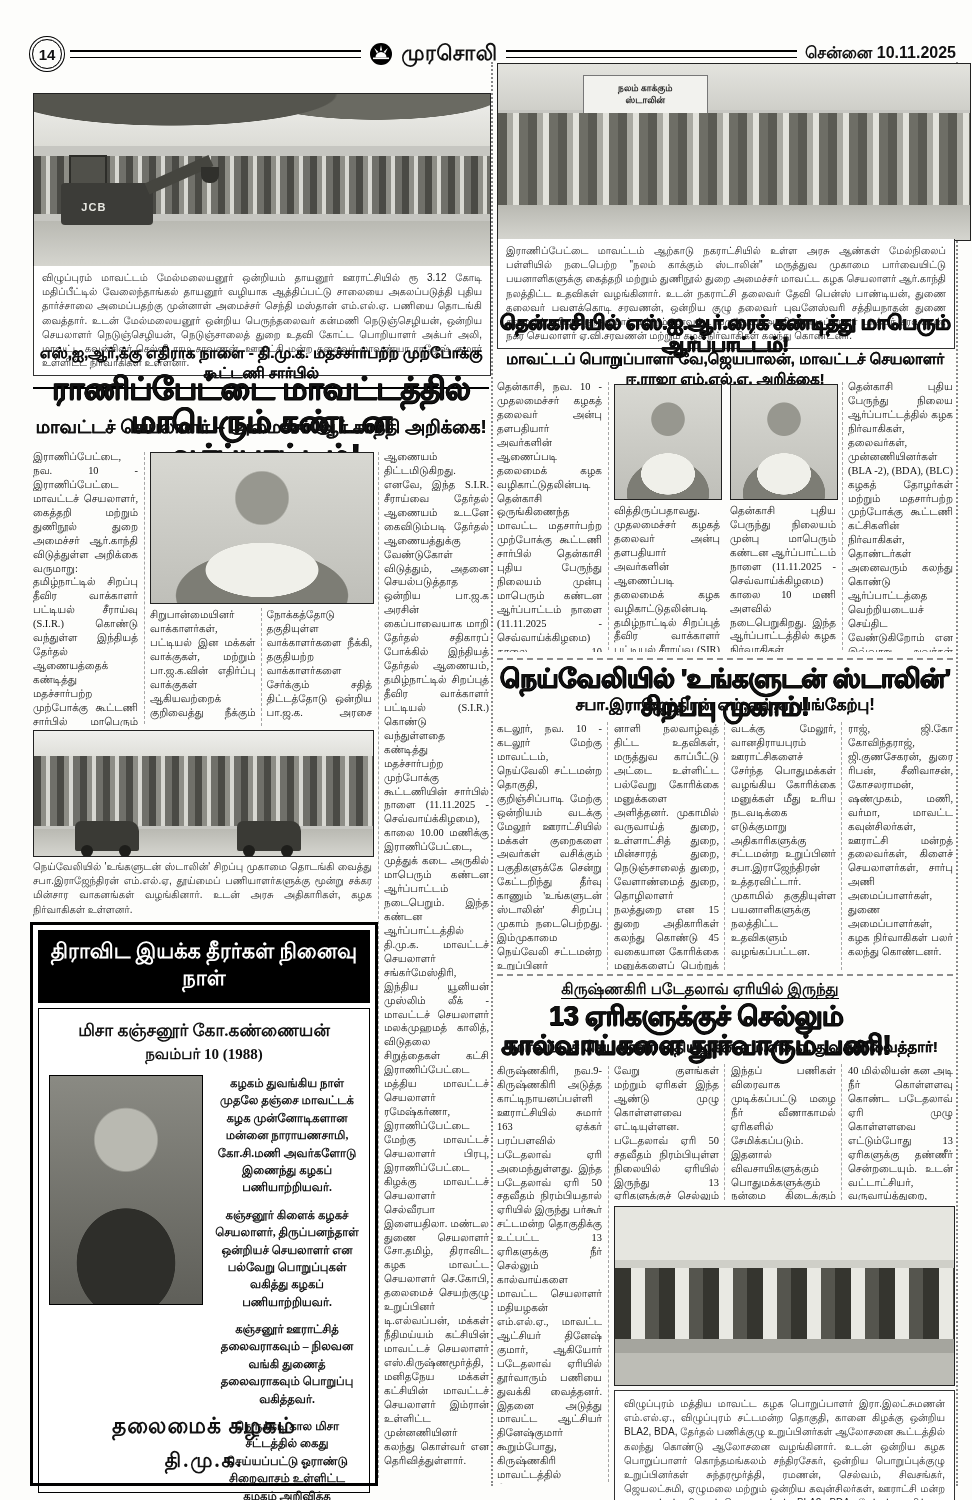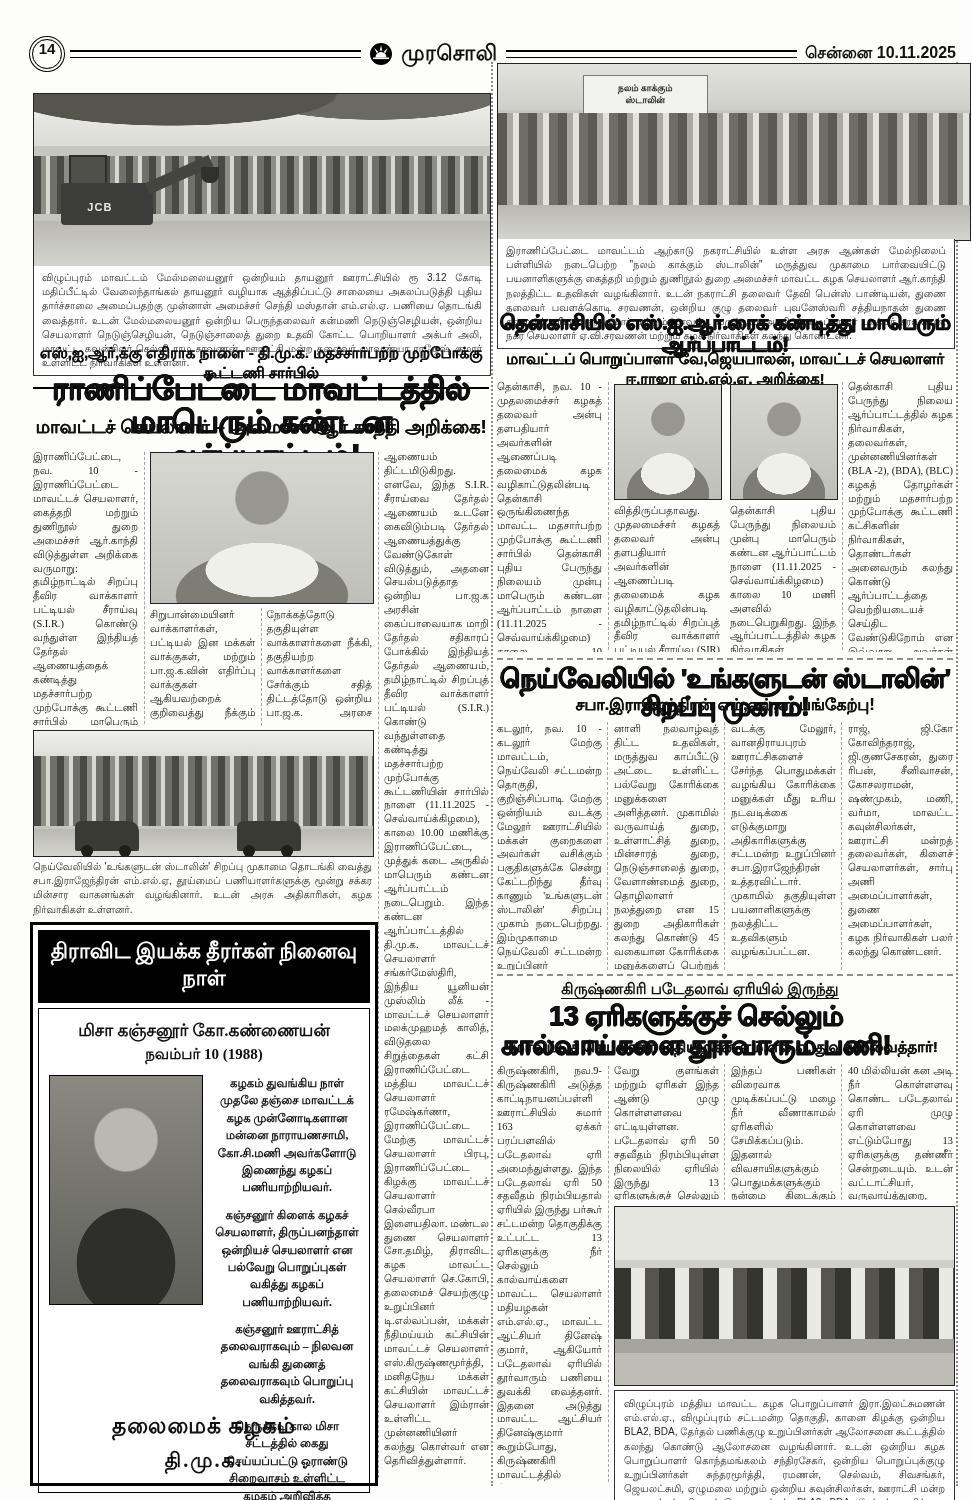--- a/index.html
+++ b/index.html
@@ -1,21 +1,21 @@
 <!DOCTYPE html>
 <html><head>
 <meta charset="utf-8">
 <style>
   html,body{margin:0;padding:0;background:#e9e9e9;}
   .page{position:relative;width:972px;height:1500px;background:#fdfdfb;color:#111;
         font-family:"Liberation Serif",serif;overflow:hidden;margin:0 auto;}
   
   .header{position:absolute;left:28px;right:16px;top:36px;height:36px;display:flex;align-items:center;gap:8px;}
   .pagenum{width:28px;height:28px;border-radius:50%;border:1px solid #000;box-shadow:0 0 0 2px #fff,0 0 0 3px #000;
-           display:flex;align-items:flex-start;justify-content:center;font:bold 15px "Liberation Sans",sans-serif;flex:0 0 auto;margin-left:4px;}
+           display:flex;align-items:center;justify-content:center;font:bold 15px "Liberation Sans",sans-serif;flex:0 0 auto;margin-left:4px;}
   .h-rule{flex:1;height:5px;border-top:2px solid #000;border-bottom:1.5px solid #000;}
   .logo-circle{width:24px;height:24px;flex:0 0 auto;}
   .masthead{font:bold 21px "Liberation Sans",sans-serif;letter-spacing:.5px;}
   .edition-date{font:bold 16px "Liberation Sans",sans-serif;white-space:nowrap;}
   
   .vdiv{position:absolute;width:0;border-left:2px dotted #8a8a8a;}
   .hdash{position:absolute;height:0;border-top:2px dashed #8f8f8f;}
   .vsep{position:absolute;width:0;border-left:1px dashed #a5a5a5;}
   
   .photo{position:absolute;border:1px solid #222;overflow:hidden;background:#c6c6c1;}
@@ -24,21 +24,21 @@
      background:radial-gradient(ellipse 60% 90% at 30% 0%,#55554e 0 60%,transparent 61%),
                 radial-gradient(ellipse 50% 80% at 75% 0%,#6a6a62 0 55%,transparent 56%);}
   .ph-crowd{position:absolute;left:0;right:0;height:34%;
      background:repeating-linear-gradient(90deg,#4a4a45 0 7px,#8d8d86 7px 12px,#d8d8d2 12px 16px,#70706a 16px 23px);}
   .ph-ground{position:absolute;left:0;right:0;bottom:0;height:26%;background:linear-gradient(#b9b9b2,#d5d5cf);}
   .excavator{position:absolute;left:6%;bottom:24%;width:150px;height:74px;}
   .exc-body{position:absolute;left:0;bottom:0;width:92px;height:42px;background:#3c3c38;border-radius:4px;}
   .exc-cab{position:absolute;left:8px;bottom:40px;width:34px;height:26px;background:#50504a;border:2px solid #2d2d29;}
   .exc-arm{position:absolute;left:86px;bottom:30px;width:70px;height:12px;background:#45453f;transform:rotate(-24deg);transform-origin:left center;}
   .exc-bucket{position:absolute;left:140px;bottom:42px;width:18px;height:16px;background:#30302c;border-radius:0 0 8px 8px;}
-  .jcb-label{position:absolute;left:26px;bottom:12px;color:#e8e8e2;font:bold 11px "Liberation Sans",sans-serif;letter-spacing:1px;margin-top:8px;}
+  .jcb-label{position:absolute;left:20px;bottom:12px;color:#e8e8e2;font:bold 11px "Liberation Sans",sans-serif;letter-spacing:1px;margin-top:8px;}
   .ph-banner{position:absolute;left:18%;top:6%;width:26%;height:26%;background:#f2f2ee;border:1px solid #777;
      color:#222;font:bold 9px "Liberation Sans",sans-serif;text-align:center;padding-top:6px;line-height:1.4;}
   .portrait{background:
      radial-gradient(circle at 50% 30%,#97978f 0 17%,transparent 18%),
      radial-gradient(ellipse 42% 30% at 50% 78%,#f0f0ea 0 60%,transparent 61%),
      radial-gradient(ellipse 55% 42% at 50% 95%,#7d7d75 0 70%,transparent 71%),
      linear-gradient(#d8d8d2,#bfbfb9);}
   .portrait-dark{background:
      radial-gradient(circle at 50% 28%,#b9b9b1 0 17%,transparent 18%),
      radial-gradient(ellipse 46% 34% at 50% 82%,#2e2e2a 0 70%,transparent 71%),

